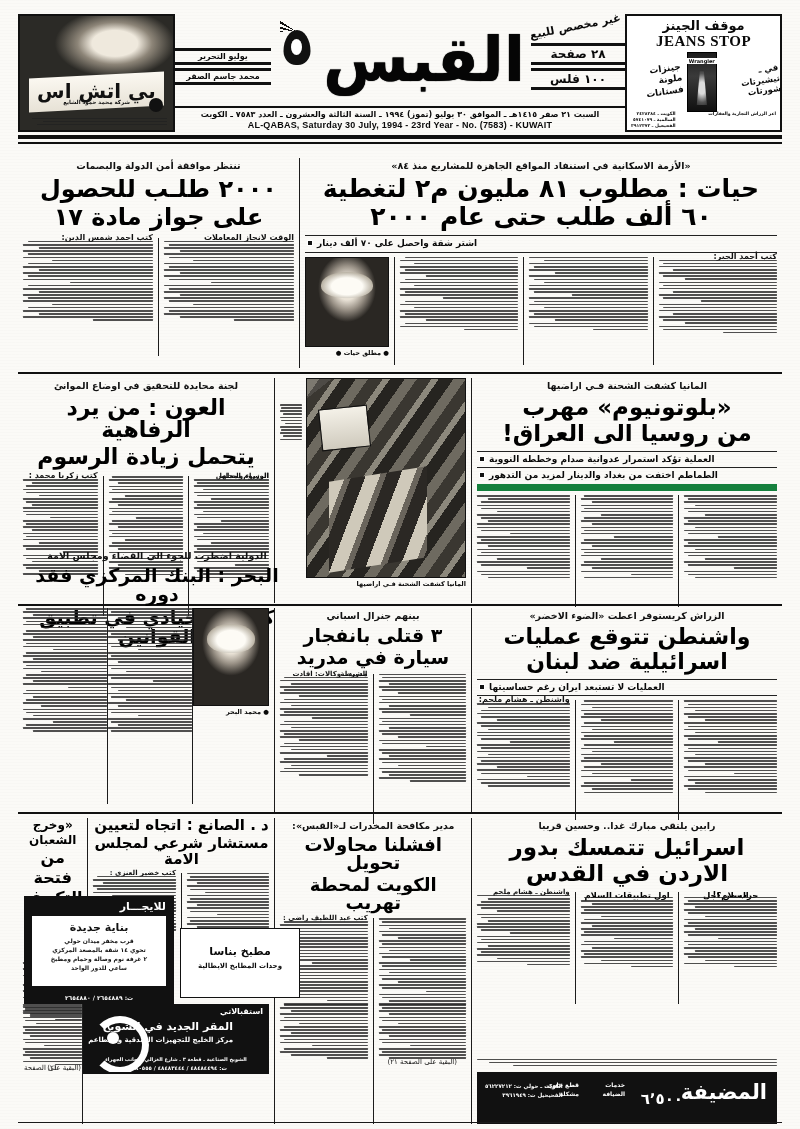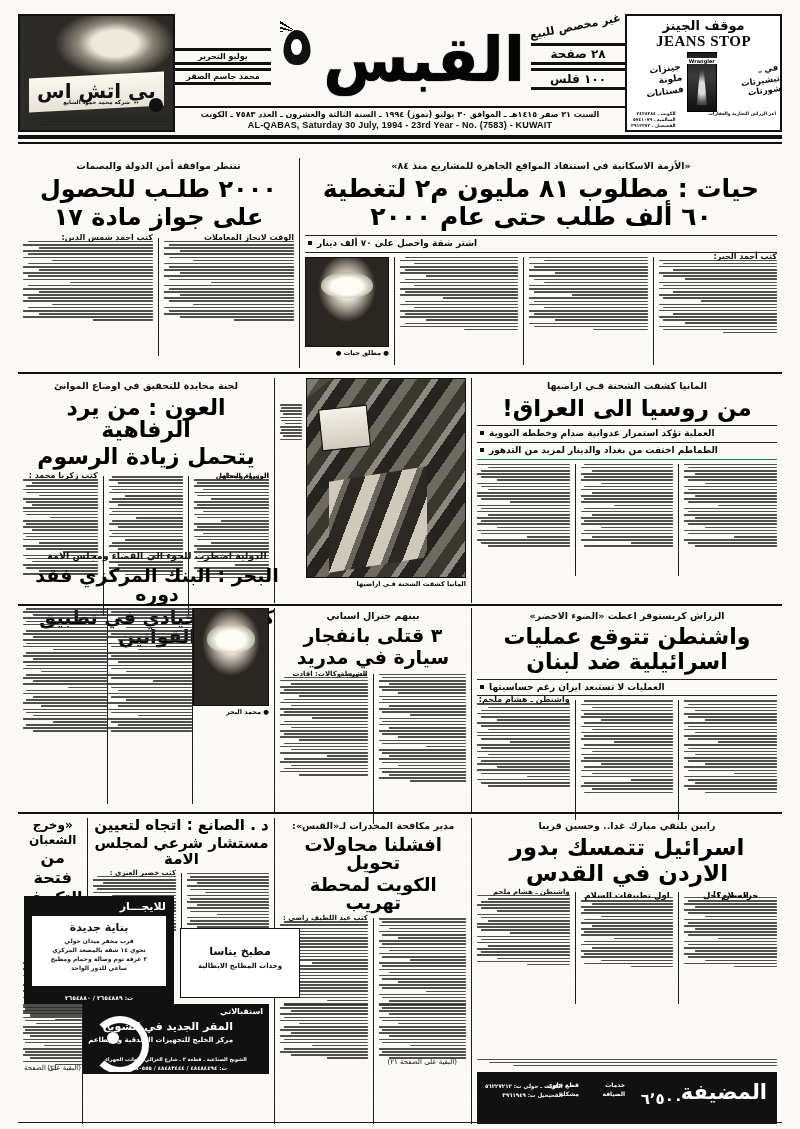--- a/index.html
+++ b/index.html
@@ -458,26 +458,27 @@
     </div>
   </div>
 
   <div class="band hr-med" style="top:372px;"></div>
 
   <div class="band" style="top:378px;height:225px;">
     <div style="display:flex;height:100%;">
 
       <div style="flex:0 0 300px;padding:0 5px;">
         <div class="kicker ar">المانيا كشفت الشحنة فـي اراضيها</div>
+        <div class="hd ar" style="font-size:23px;margin-top:2px;">«بلوتونيوم» مهرب</div>
         <div class="hd ar" style="font-size:23px;margin-top:3px;">من روسيا الى العراق!</div>
         <div class="bullet-line ar" style="margin-top:5px;">
           <span>العملية تؤكد استمرار عدوانية صدام وخططه النووية</span>
           <span class="sq"></span>
         </div>
-        <div class="bullet-line ar" style="border-bottom:1px solid #15803d;">
+        <div class="bullet-line ar" style="border-bottom:7px solid #15803d;">
           <span>الطماطم اختفت من بغداد والدينار لمزيد من التدهور</span>
           <span class="sq"></span>
         </div>
 
         <div style="display:flex;gap:5px;margin-top:4px;height:112px;">
           <div class="body-col" style="flex:1">
             <div class="ln s1"></div>
               <div class="ln s2"></div>
               <div class="ln s1"></div>
               <div class="ln s3"></div>

